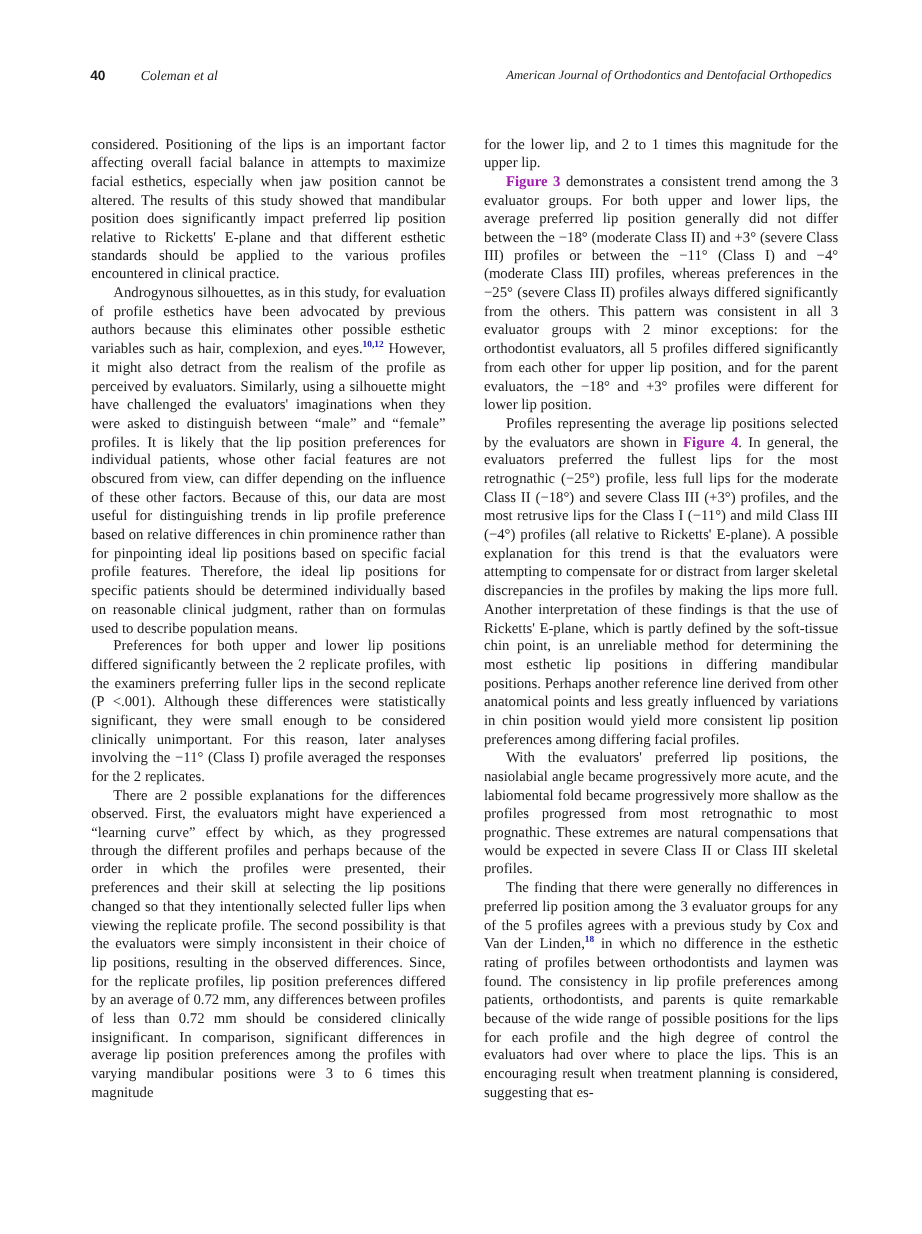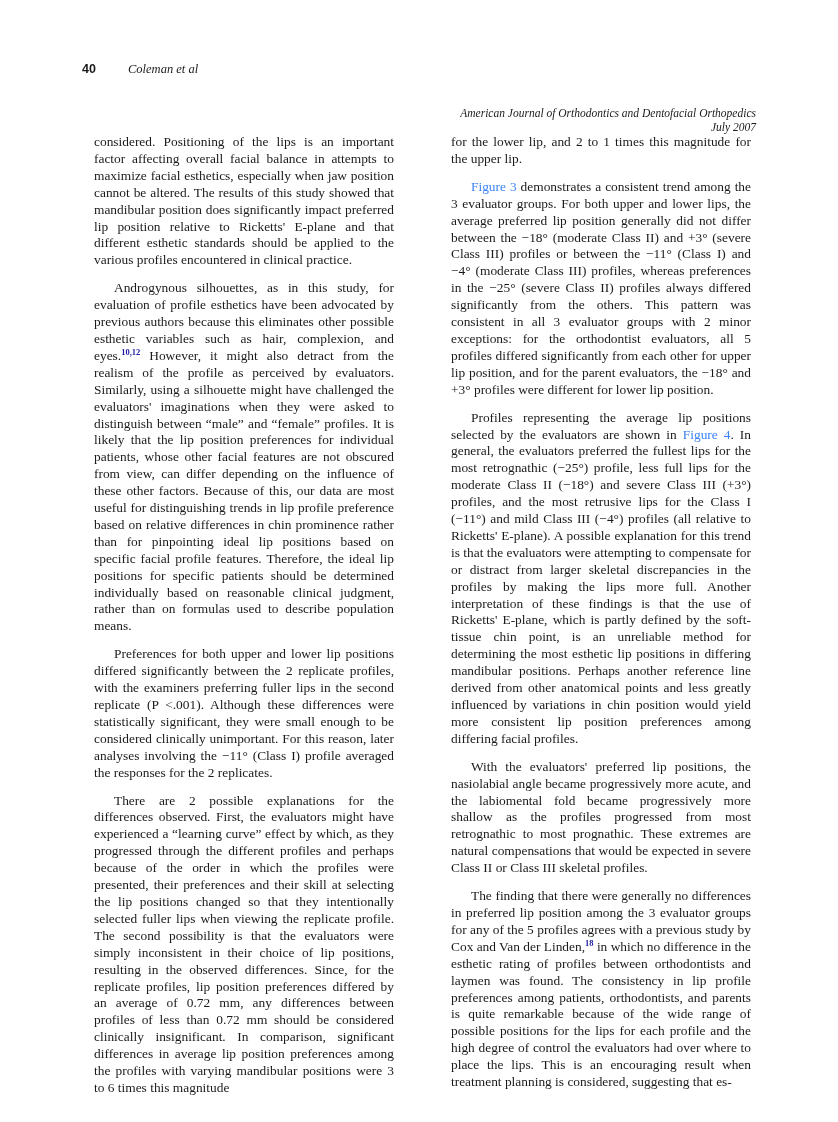--- a/index.html
+++ b/index.html
@@ -1,37 +1,36 @@
 <!DOCTYPE html>
 <html><head>
 <meta charset="utf-8">
 <style>
   html, body { margin:0; padding:0; background:#ffffff; }
   body { width:838px; height:1122px; position:relative; overflow:hidden; color:#1a1a1a; }
   .header { position:absolute; left:82px; right:82px; top:62px; height:40px; }
   .page-num { position:absolute; left:0; top:0; font-family:Liberation Sans, sans-serif; font-weight:bold; font-size:12.5px; }
   .running-author { position:absolute; left:26px; top:0; font-family:"Liberation Serif", serif; font-style:italic; font-size:12.5px;margin-left:20px; }
-  .journal { position:absolute; right:0; top:0; text-align:right; font-family:"Liberation Serif", serif; font-style:italic; font-size:11.5px; line-height:14px;margin-top:44px; }
+  .journal { position:absolute; right:0; top:0; text-align:right; font-family:"Liberation Serif", serif; font-style:italic; font-size:11.5px; line-height:14px; }
   .col { position:absolute; top:123px; width:322px; font-family:"Liberation Serif", serif; font-size:13.4px; line-height:16.9px; text-align:justify; }
   .col.left { left:83px; }
   .col.right { left:440px; }
-  .col p { margin:11px; text-indent:0; }
+  .col p { margin:0; text-indent:0; }
   .col p.indent { text-indent:20px; }
-  .link { color:#3b82f6; }
+  .link { color:#a21caf;font-weight:bold; }
   sup { font-size:8.5px; line-height:0; vertical-align:super; color:#1a1aa6;font-weight:bold; }
 </style>
 </head>
 <body>
 
 <div class="header">
   <span class="page-num">40</span>
   <span class="running-author">Coleman et al</span>
   <div class="journal">
     <div>American Journal of Orthodontics and Dentofacial Orthopedics</div>
-    <div>July 2007</div>
   </div>
 </div>
 
 <div class="col left">
   <p>considered. Positioning of the lips is an important factor affecting overall facial balance in attempts to maximize facial esthetics, especially when jaw position cannot be altered. The results of this study showed that mandibular position does significantly impact preferred lip position relative to Ricketts' E-plane and that different esthetic standards should be applied to the various profiles encountered in clinical practice.</p>
   <p class="indent"><span>Androgynous silhouettes, as in this study, for evaluation of profile esthetics have been advocated by previous authors because this eliminates other possible esthetic variables such as hair, complexion, and eyes.</span><sup>10,12</sup><span> However, it might also detract from the realism of the profile as perceived by evaluators. Similarly, using a silhouette might have challenged the evaluators' imaginations when they were asked to distinguish between “male” and “female” profiles. It is likely that the lip position preferences for individual patients, whose other facial features are not obscured from view, can differ depending on the influence of these other factors. Because of this, our data are most useful for distinguishing trends in lip profile preference based on relative differences in chin prominence rather than for pinpointing ideal lip positions based on specific facial profile features. Therefore, the ideal lip positions for specific patients should be determined individually based on reasonable clinical judgment, rather than on formulas used to describe population means.</span></p>
   <p class="indent">Preferences for both upper and lower lip positions differed significantly between the 2 replicate profiles, with the examiners preferring fuller lips in the second replicate (P &lt;.001). Although these differences were statistically significant, they were small enough to be considered clinically unimportant. For this reason, later analyses involving the −11° (Class I) profile averaged the responses for the 2 replicates.</p>
   <p class="indent">There are 2 possible explanations for the differences observed. First, the evaluators might have experienced a “learning curve” effect by which, as they progressed through the different profiles and perhaps because of the order in which the profiles were presented, their preferences and their skill at selecting the lip positions changed so that they intentionally selected fuller lips when viewing the replicate profile. The second possibility is that the evaluators were simply inconsistent in their choice of lip positions, resulting in the observed differences. Since, for the replicate profiles, lip position preferences differed by an average of 0.72 mm, any differences between profiles of less than 0.72 mm should be considered clinically insignificant. In comparison, significant differences in average lip position preferences among the profiles with varying mandibular positions were 3 to 6 times this magnitude</p>
 </div>
 

